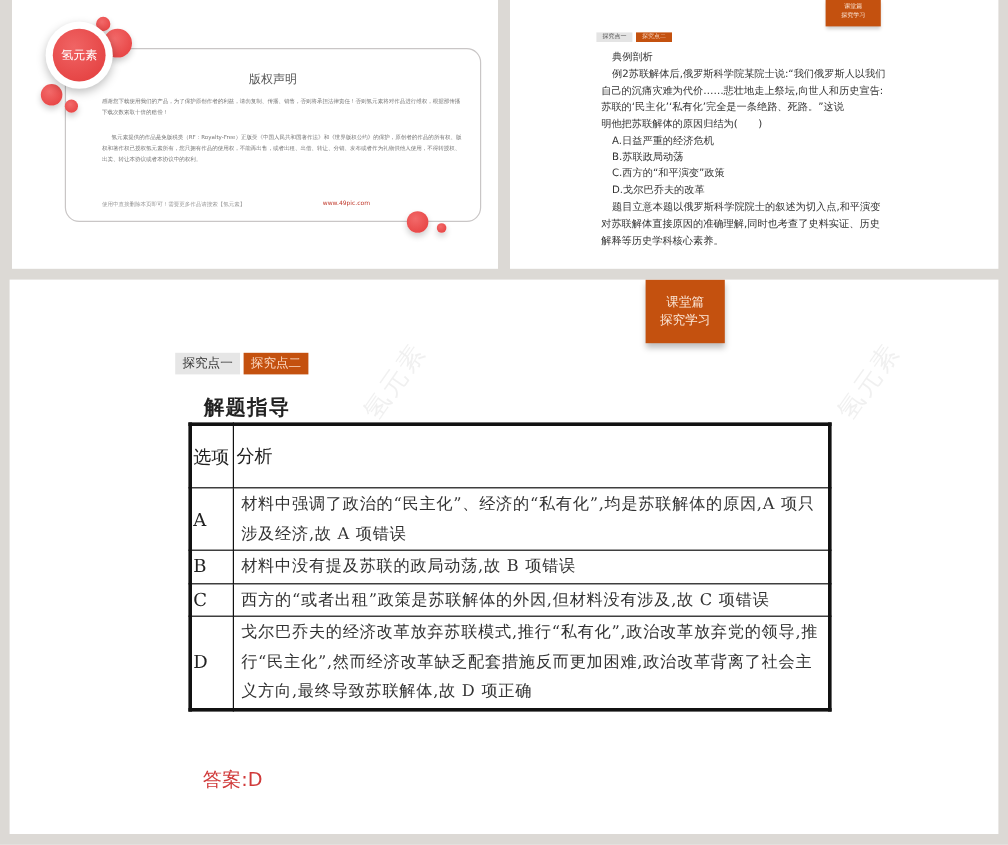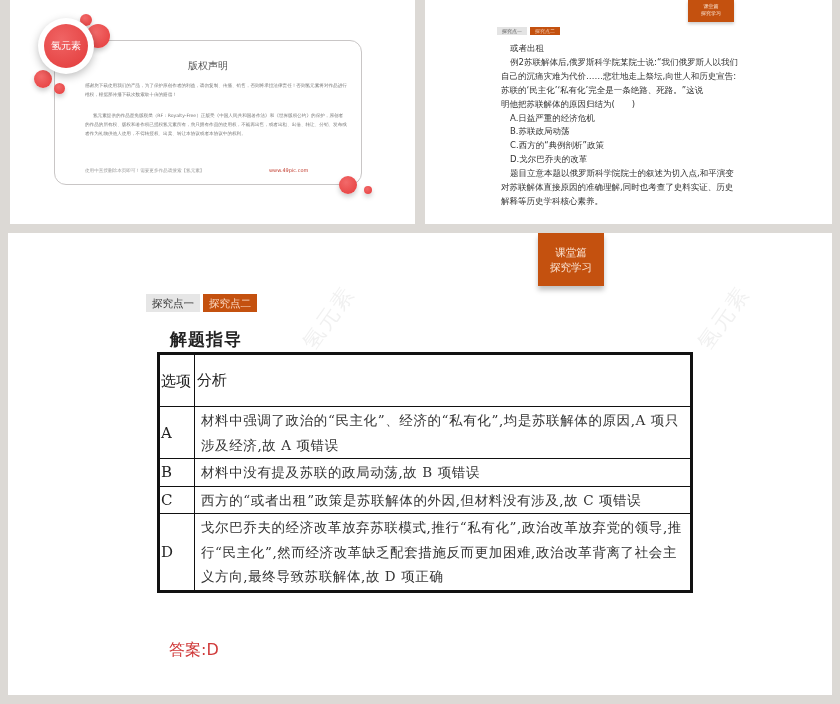--- a/index.html
+++ b/index.html
@@ -4,21 +4,21 @@
 <style>
   * { box-sizing: border-box; margin: 0; padding: 0; }
   html, body { width: 840px; height: 704px; overflow: hidden; }
   body { background: #dcd9d5; position: relative; font-family: "DejaVu Sans", sans-serif; }
   .panel { position: absolute; background: #fff; overflow: hidden; }
   #p1 { left: 10px; top: 0; width: 405px; height: 224px; }
   #p2 { left: 425px; top: 0; width: 407px; height: 224px; }
   #p3 { left: 8px; top: 233px; width: 824px; height: 462px; }
 
   
-  .card { position: absolute; left: 44px; top: 40px; width: 308px; height: 145px; border: 1px solid #c9c6c6; border-radius: 12px; background: #fff; }
+  .card { position: absolute; left: 44px; top: 40px; width: 347px; height: 145px; border: 1px solid #c9c6c6; border-radius: 12px; background: #fff; }
   .card-title { position: absolute; left: 0; right: 0; top: 18px; text-align: center; font-size: 10px; color: #555; }
   .card-p { position: absolute; left: 30px; right: 14px; font-size: 4.6px; line-height: 9px; color: #777; }
   .card-p1 { top: 40px; }
   .card-p2 { top: 70px; text-indent: 8px; }
   .card-foot { position: absolute; left: 30px; top: 127px; font-size: 4.6px; color: #999; }
   .card-url { position: absolute; left: 214px; top: 126px; font-size: 5px; color: #c0392b; }
   .dot { position: absolute; border-radius: 50%; background: radial-gradient(circle at 40% 35%, #f26a6a, #e53b3b); box-shadow: 0 3px 5px rgba(0,0,0,0.2); }
   .logo-ring { position: absolute; left: 28px; top: 18px; width: 56px; height: 56px; border-radius: 50%; background: #fff; box-shadow: 0 3px 8px rgba(0,0,0,0.25); }
   .logo-inner { position: absolute; left: 6px; top: 6px; width: 44px; height: 44px; border-radius: 50%; background: radial-gradient(circle at 40% 35%, #f06464, #e23a3a); color: #fff; font-size: 10px; display: flex; align-items: center; justify-content: center; }
 
@@ -73,28 +73,28 @@
 <div class="panel" id="p2">
   <div class="badge-small">
     <div>课堂篇</div>
     <div>探究学习</div>
   </div>
   <div class="tabs-small">
     <div class="tab-s off">探究点一</div>
     <div class="tab-s on">探究点二</div>
   </div>
   <div class="q-text">
-    <div class="q-line ind">或者出租</div>
+    <div class="q-line ind">典例剖析</div>
     <div class="q-line ind">例2苏联解体后,俄罗斯科学院某院士说:“我们俄罗斯人以我们</div>
     <div class="q-line">自己的沉痛灾难为代价……悲壮地走上祭坛,向世人和历史宣告:</div>
     <div class="q-line">苏联的‘民主化’‘私有化’完全是一条绝路、死路。”这说</div>
     <div class="q-line">明他把苏联解体的原因归结为(　　)</div>
     <div class="q-line ind">A.日益严重的经济危机</div>
     <div class="q-line ind">B.苏联政局动荡</div>
-    <div class="q-line ind">C.西方的“典例剖析”政策</div>
+    <div class="q-line ind">C.西方的“和平演变”政策</div>
     <div class="q-line ind">D.戈尔巴乔夫的改革</div>
     <div class="q-line ind">题目立意本题以俄罗斯科学院院士的叙述为切入点,和平演变</div>
     <div class="q-line">对苏联解体直接原因的准确理解,同时也考查了史料实证、历史</div>
     <div class="q-line">解释等历史学科核心素养。</div>
   </div>
 </div>
 
 <div class="panel" id="p3">
   <div class="watermark" style="left:285px;top:70px;">氢元素</div>
   <div class="watermark" style="left:680px;top:70px;">氢元素</div>

